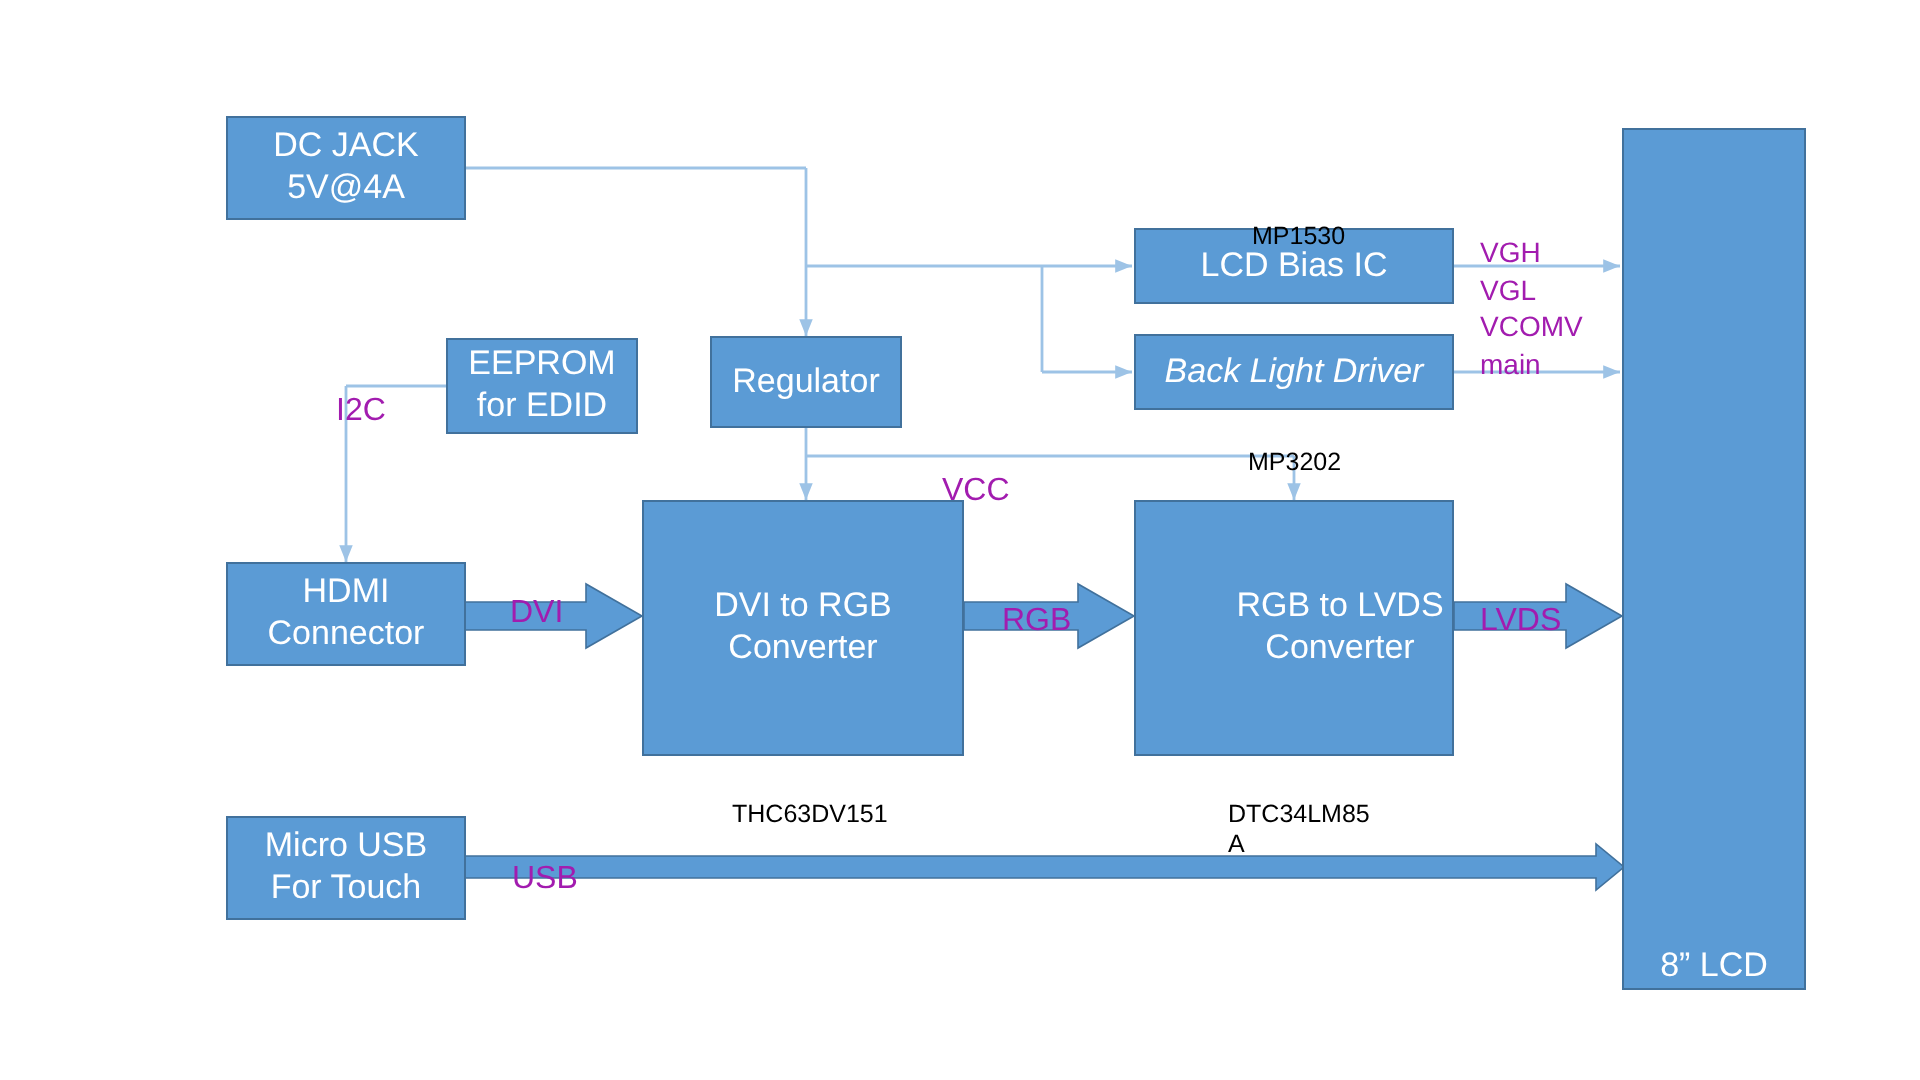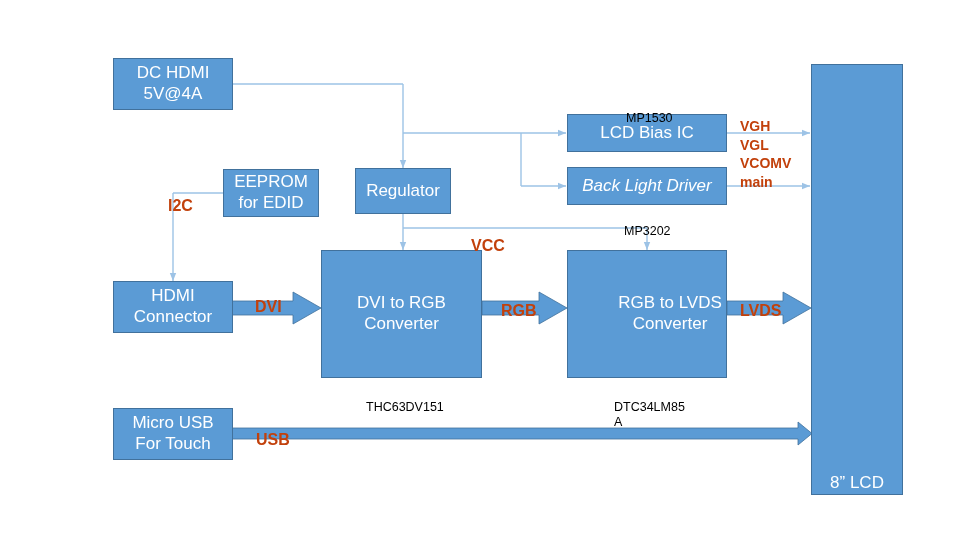--- a/index.html
+++ b/index.html
@@ -40,26 +40,25 @@
   .cap {
     position: absolute;
     color: #000000;
     font-size: 12.5px;
     line-height: 1.25;
     white-space: pre-line;
     z-index: 4;
   }
   .sig {
     position: absolute;
-    color: #c2410c;
+    color: #a21caf;
     font-size: 16px;
     line-height: 1.28;
     white-space: pre-line;
     z-index: 4;
-    font-weight: bold;
   }
 </style>
 </head>
 <body>
 
 <div id="stage">
 
   <svg id="wires" viewBox="0 0 960 540" xmlns="http://www.w3.org/2000/svg">
     <defs>
       <marker id="tip" markerWidth="7" markerHeight="7" refX="6" refY="3.0" orient="auto" markerUnits="strokeWidth">
@@ -102,21 +101,21 @@
 
       <path d="M482,301 L539,301 L539,292 L567,308 L539,324 L539,315 L482,315 z"></path>
 
       <path d="M727,301 L783,301 L783,292 L811,308 L783,324 L783,315 L727,315 z"></path>
 
       <path d="M232,428 L798,428 L798,422 L812,433.5 L798,445 L798,439 L232,439 z"></path>
     </g>
   </svg>
 
   <div class="blk" style="left:113px;top:58px;width:120px;height:52px;">
-    <span style="white-space:pre-line;">DC HDMI
+    <span style="white-space:pre-line;">DC JACK
 5V@4A</span>
   </div>
 
   <div class="blk" style="left:223px;top:169px;width:96px;height:48px;">
     <span style="white-space:pre-line;">EEPROM
 for EDID</span>
   </div>
 
   <div class="blk" style="left:355px;top:168px;width:96px;height:46px;">
     <span style="white-space:pre-line;">Regulator</span>

